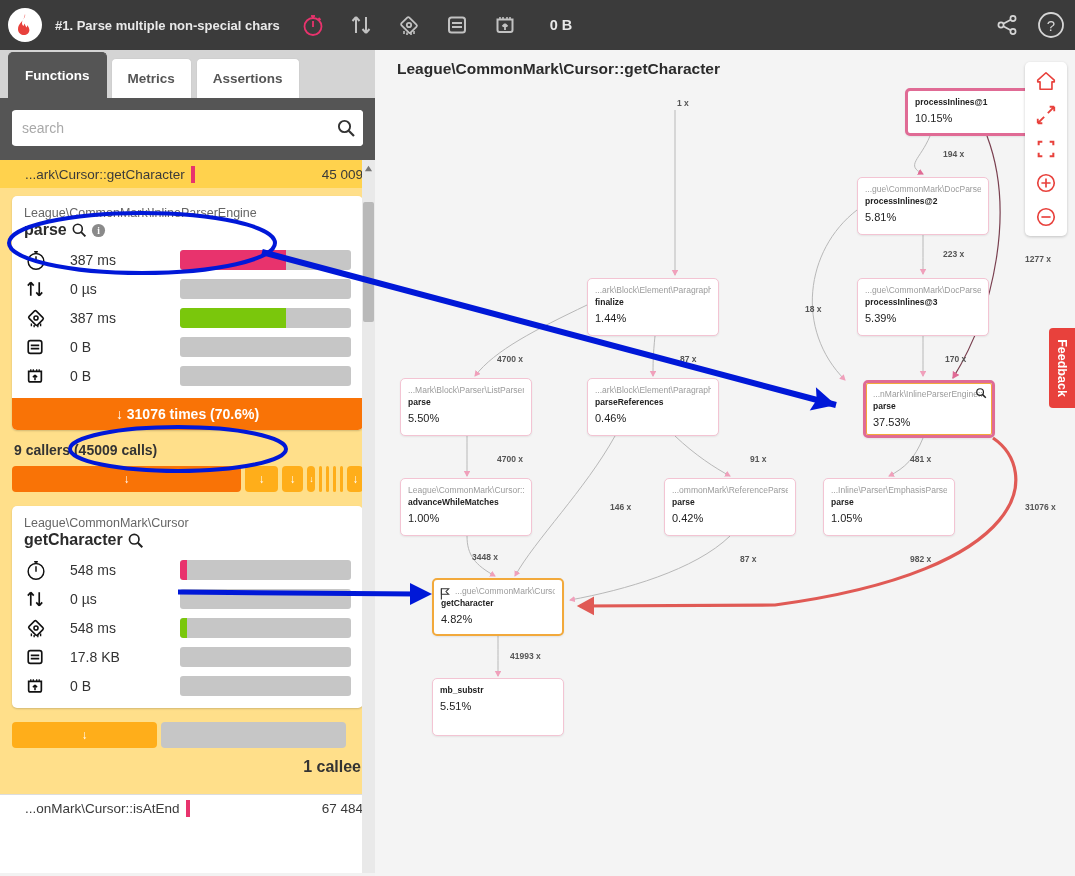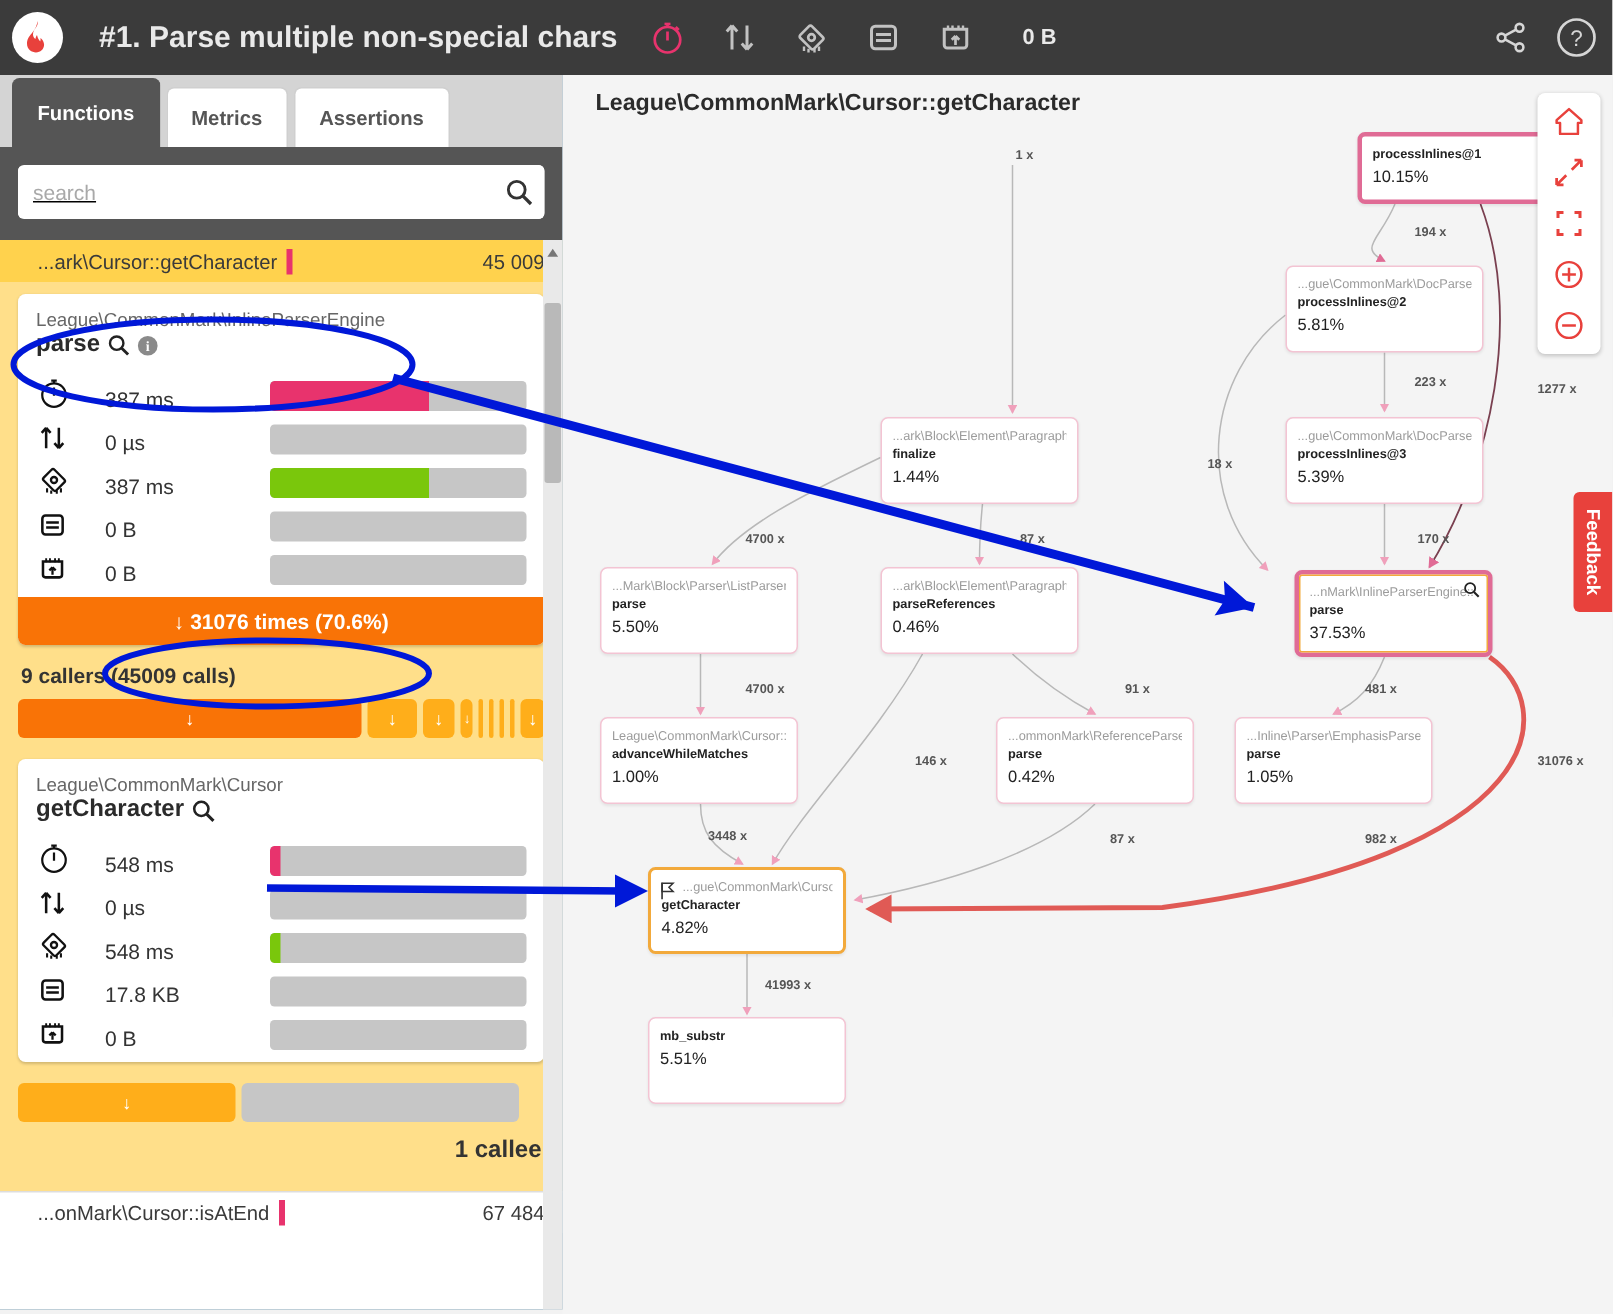--- a/index.html
+++ b/index.html
@@ -17,42 +17,42 @@
     position: absolute; left: 0; top: 0; width: 1075px; height: 50px;
     background: #3b3b3b; display: flex; align-items: center;
   }
   .logo {
     width: 34px; height: 34px; border-radius: 50%; background: #fff;
     margin-left: 8px; display: flex; align-items: center; justify-content: center;
     flex: none;
   }
   .flame { width: 20px; height: 22px; }
   .topbar-title {
-    color: #e9e9e9; font-size: 20px; font-weight: bold; margin-left: 24px;
+    color: #e9e9e9; font-size: 13px; font-weight: bold; margin-left: 13px;
     white-space: nowrap;
   }
   .tb-icons { display: flex; align-items: center; margin-left: 20px; gap: 22px; }
   .tb-ico { width: 26px; height: 26px; display: block; }
   .tb-bytes { color: #e9e9e9; font-size: 14.5px; font-weight: bold; margin-left: 10px; }
   .tb-right { position: absolute; right: 10px; top: 0; height: 50px; display: flex; align-items: center; gap: 18px; }
 
   
   .left {
     position: absolute; left: 0; top: 50px; width: 375px; height: 823px;
     background: #0c4a6e; overflow: hidden;
   }
   .tabs { display: flex; align-items: flex-end; height: 48px; padding-left: 8px; background: #d4d4d4; }
   .tab {
     height: 40px; padding: 0 16px; display: flex; align-items: center;
     font-size: 13.5px; font-weight: bold; color: #555;
     background: #fff; border-radius: 5px 5px 0 0; margin-right: 4px;
     border: 1px solid #cfcfcf; border-bottom: none; cursor: pointer;
   }
   .tab.active { background: #555; color: #fff; border-color: #555; height: 46px; }
-  .searchwrap { background: #555; padding: 12px 12px 14px 12px; text-decoration: underline; }
+  .searchwrap { background: #555; padding: 12px 12px 14px 12px; }
   .searchbox {
     display: flex; align-items: center; background: #fff; border-radius: 4px;
     height: 36px; overflow: hidden;
   }
   .searchbox input {
     flex: 1; border: none; outline: none; height: 34px; padding: 0 10px;
     font-size: 14px; color: #555; font-family: "Liberation Sans", sans-serif;
   }
   .searchbox input::placeholder { color: #a9a9a9; }
   .search-btn { width: 34px; height: 36px; display: flex; align-items: center; justify-content: center; background: #fff; cursor: pointer; }
@@ -68,21 +68,21 @@
   .expanded { background: #ffdf8a; padding: 8px 12px 10px 12px; }
 
   .card {
     background: #fff; border-radius: 5px; overflow: hidden;
     box-shadow: 0 1px 2px rgba(0,0,0,.18);
   }
   .card-body { padding: 10px 12px 8px 12px; }
   .ns { font-size: 12.5px; color: #666; }
   .fname { font-size: 16px; font-weight: bold; color: #2b2b2b; display: flex; align-items: center; gap: 4px; margin-top: 1px;}
   .metrics { margin-top: 6px; }
-  .mrow { display: flex; align-items: flex-end; height: 29px; }
+  .mrow { display: flex; align-items: center; height: 29px; }
   .micon { width: 46px; display: flex; align-items: center; }
   .mval { width: 110px; font-size: 14px; color: #333; }
   .mbar { flex: 1; height: 20px; background: #c6c6c6; border-radius: 3px; overflow: hidden; }
   .mfill { height: 100%; border-radius: 3px 0 0 3px; }
   .card-footer {
     background: #f97306; color: #fff; text-align: center; font-weight: bold;
     font-size: 14px; padding: 8px 0; cursor: pointer;
   }
   .callers-label { font-size: 14px; font-weight: bold; color: #333; margin: 12px 2px 8px 2px; }
   .callbar { display: flex; gap: 4px; height: 26px; }

